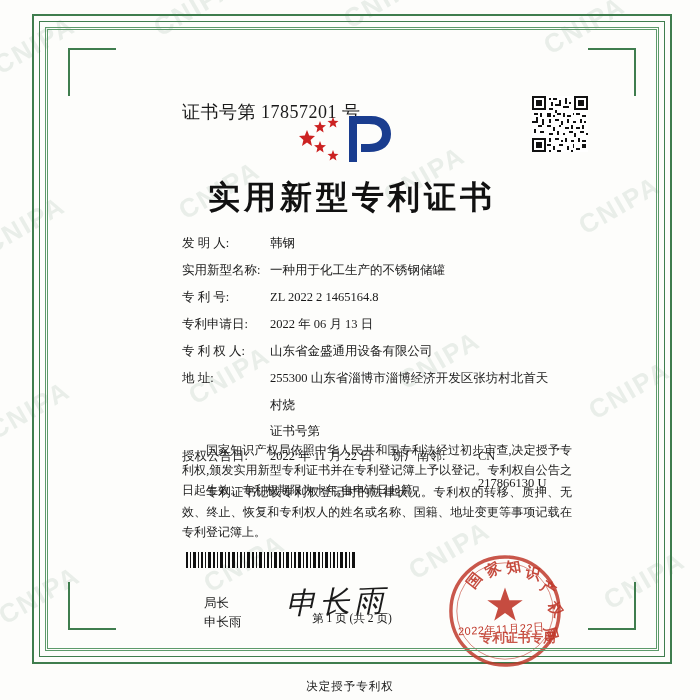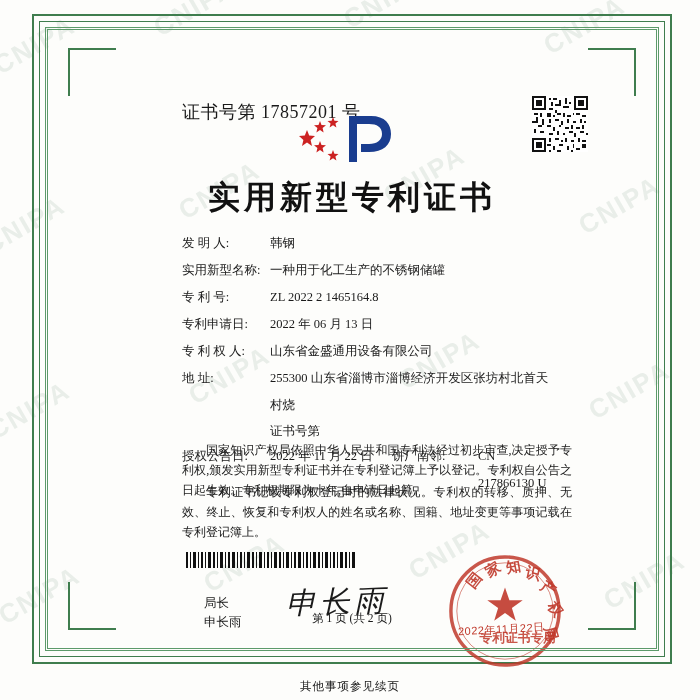--- a/index.html
+++ b/index.html
@@ -378,14 +378,14 @@
         <g fill="#c0392b" opacity="0.85" font-family="Liberation Serif, serif" font-size="13" font-weight="bold">
           <text x="34" y="92">专利证书专用</text>
         </g>
       </svg>
       <div class="sealdate">2022年11月22日</div>
 
       <div class="pagenum">第 1 页 (共 2 页)</div>
     </div>
   </div>
 
-  <div class="footnote">其他事项参见续页</div>
+  <div class="footnote">决定授予专利权</div>
 </div>
 
 </body></html>

